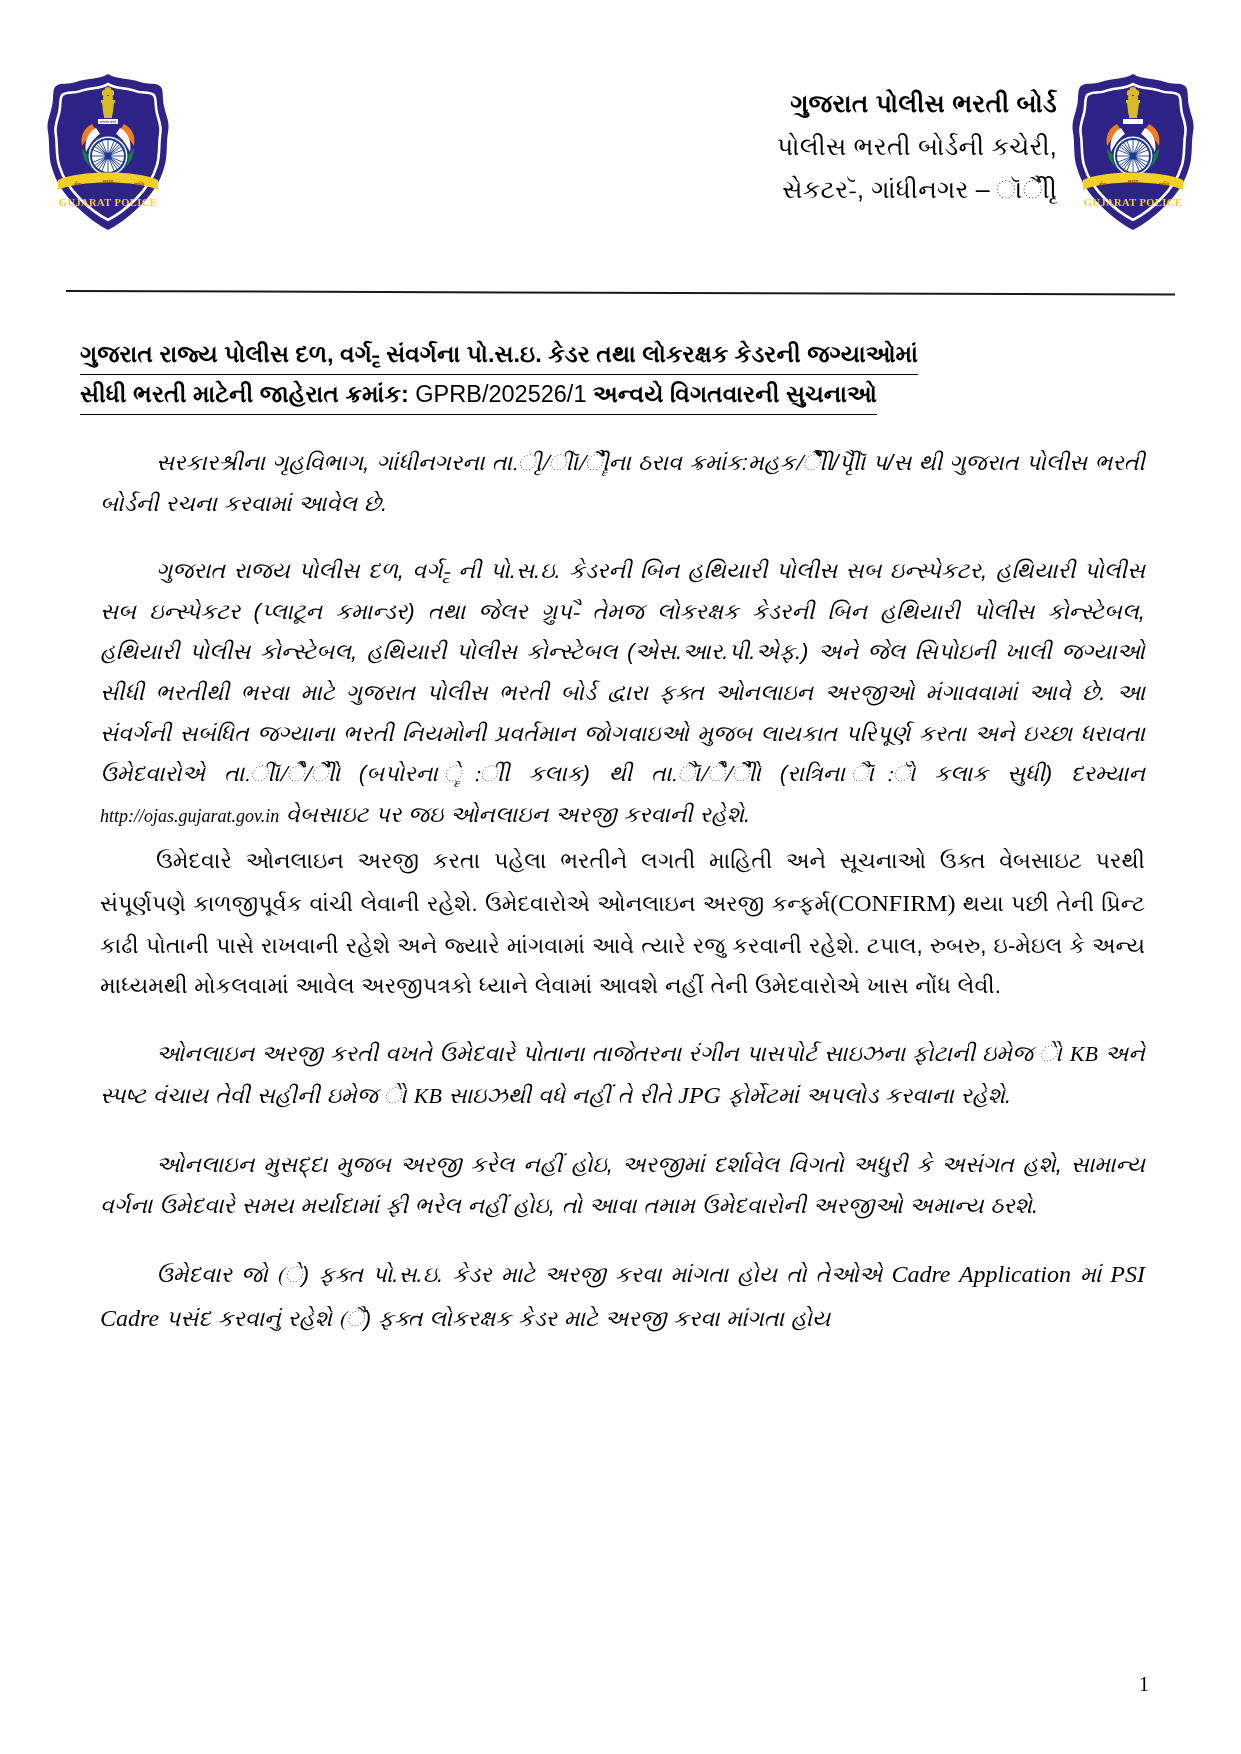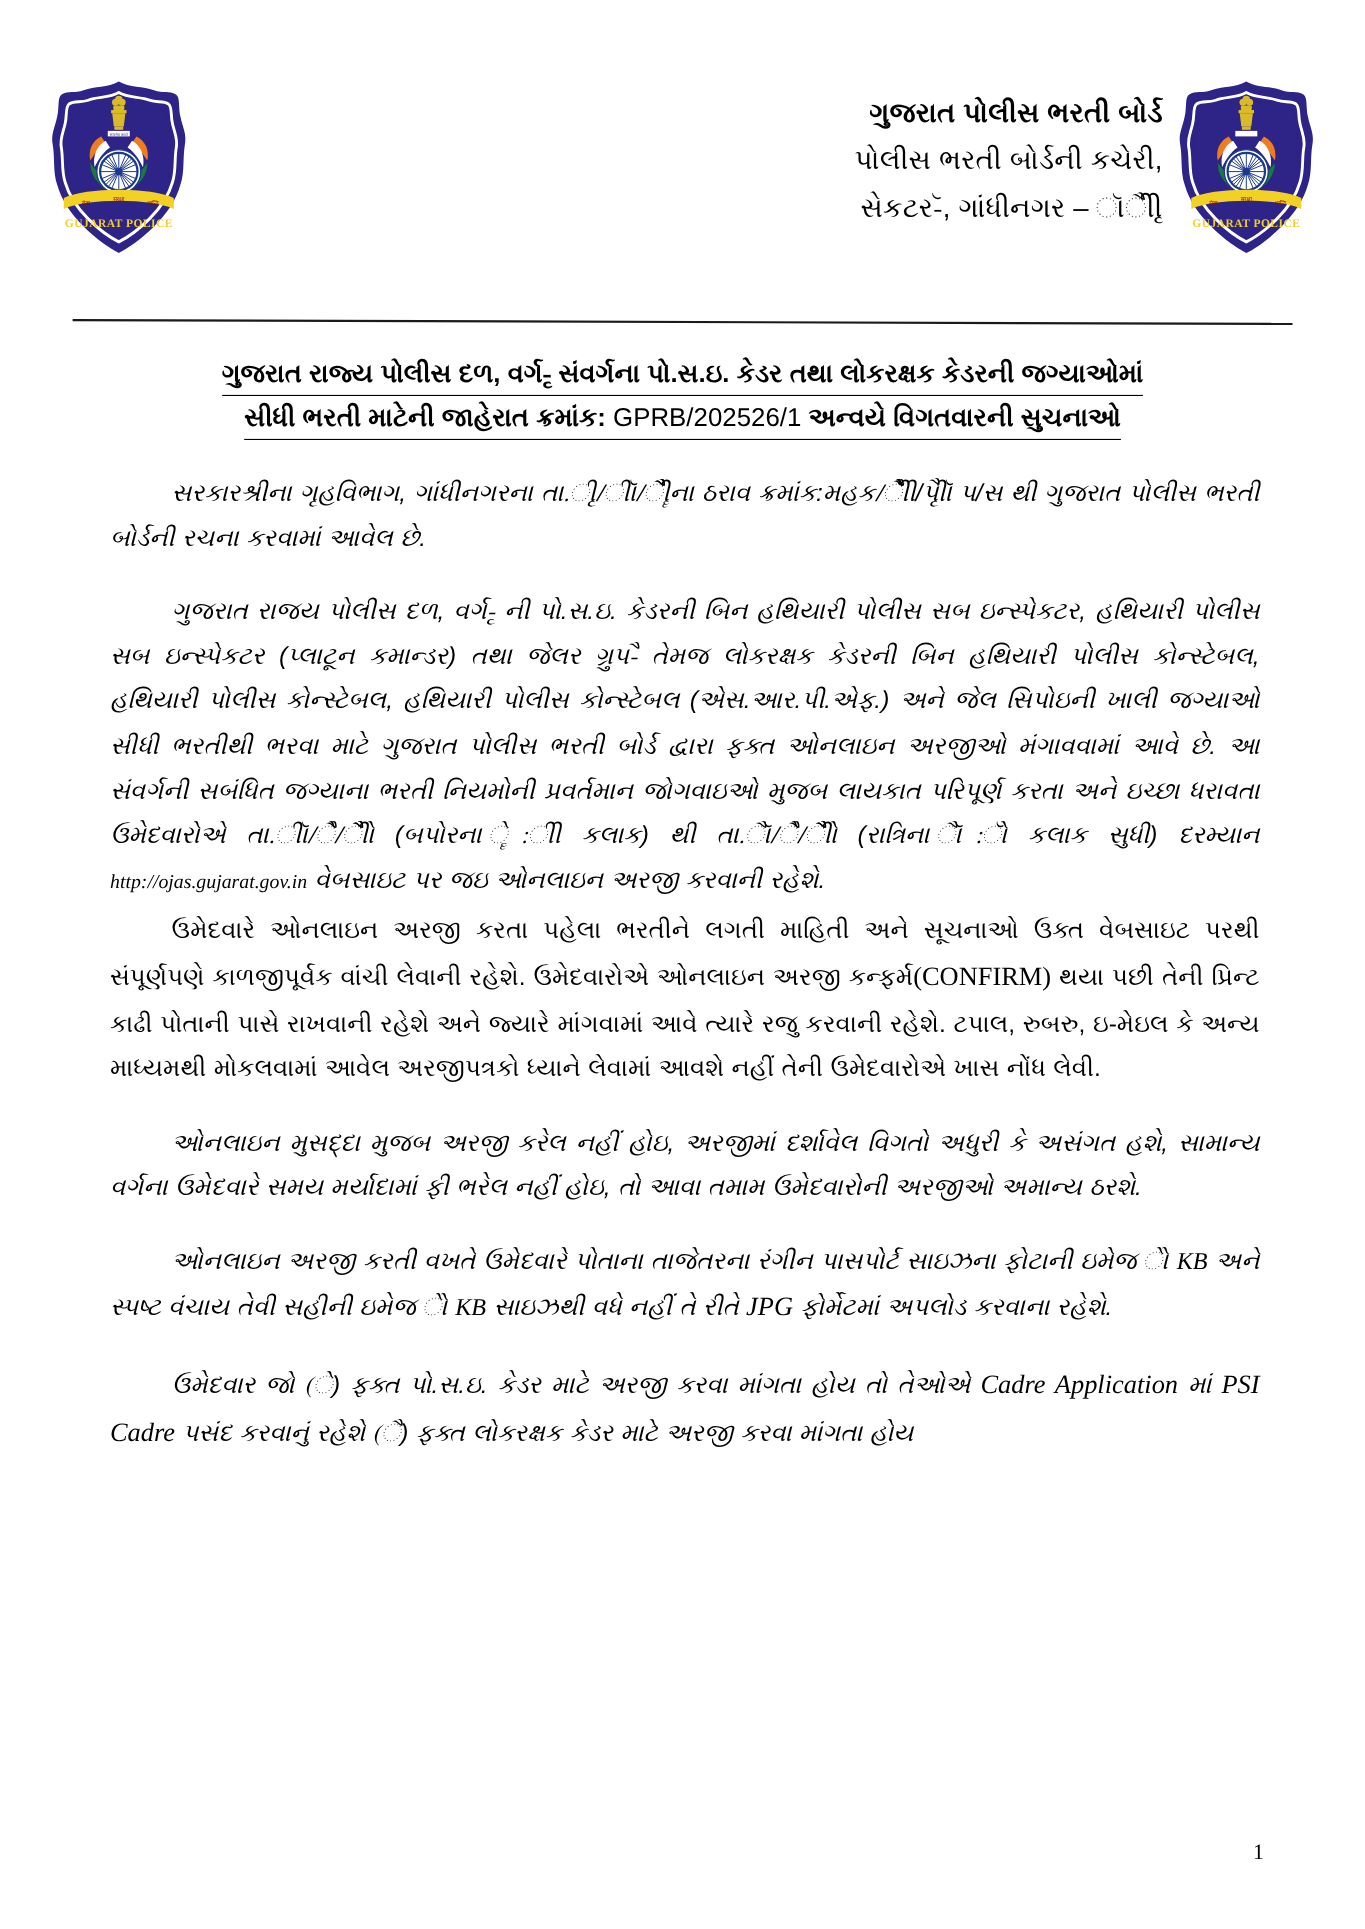--- a/index.html
+++ b/index.html
@@ -69,22 +69,21 @@
     position: absolute;
     left: 0; right: 0; top: 4px;
     height: 0;
     border-top: 2px solid #1a1a1a;
     transform: rotate(0.18deg);
     transform-origin: left center;
   }
 
   
   .title-block {
-    margin: 22px 80px 0 80px;
-    text-align: center;
+    margin: 37px 80px 0 80px;
   }
   .title-line {
     font-size: 23.5px;
     font-weight: bold;
     line-height: 1.62;
     display: inline-block;
     border-bottom: 1.6px solid #000;
     padding-bottom: 1px;
     white-space: nowrap;
   }
@@ -271,22 +270,22 @@
   </div>
 
   <div class="body">
 
     <p class="para gap">સરકારશ્રીના ગૃહવિભાગ, ગાંધીનગરના તા.ીૃ/ીૉ/ૈીૈૄના ઠરાવ ક્રમાંક:મહક/ેીૈીેૅ/પૃીૈૉ પ/સ થી ગુજરાત પોલીસ ભરતી બોર્ડની રચના કરવામાં આવેલ છે.</p>
 
     <p class="para gap"><span>ગુજરાત રાજય પોલીસ દળ, વર્ગ-ૃ ની પો.સ.ઇ. કેડરની બિન હથિયારી પોલીસ સબ ઇન્સ્પેકટર, હથિયારી પોલીસ સબ ઇન્સ્પેકટર (પ્લાટૂન કમાન્ડર) તથા જેલર ગ્રુપ-ૈ તેમજ લોકરક્ષક કેડરની બિન હથિયારી પોલીસ કોન્સ્ટેબલ, હથિયારી પોલીસ કોન્સ્ટેબલ, હથિયારી પોલીસ કોન્સ્ટેબલ (એસ.આર.પી.એફ.) અને જેલ સિપોઇની ખાલી જગ્યાઓ સીધી ભરતીથી ભરવા માટે ગુજરાત પોલીસ ભરતી બોર્ડ દ્વારા ફક્ત ઓનલાઇન અરજીઓ મંગાવવામાં આવે છે. આ સંવર્ગની સબંધિત જગ્યાના ભરતી નિયમોની પ્રવર્તમાન જોગવાઇઓ મુજબ લાયકાત પરિપૂર્ણ કરતા અને ઇચ્છા ધરાવતા ઉમેદવારોએ તા.ીૉ/ેૈ/ૈીૈો (બપોરના ેૄ:ીી કલાક) થી તા.ૈૉ/ેૈ/ૈીૈો (રાત્રિના ૈૉ:ોૅ કલાક સુધી) દરમ્યાન </span><span class="url">http://ojas.gujarat.gov.in</span><span> વેબસાઇટ પર જઇ ઓનલાઇન અરજી કરવાની રહેશે.</span></p>
 
     <p class="para"><span>ઉમેદવારે ઓનલાઇન અરજી કરતા પહેલા ભરતીને લગતી માહિતી અને સૂચનાઓ ઉક્ત વેબસાઇટ પરથી સંપૂર્ણપણે કાળજીપૂર્વક વાંચી લેવાની રહેશે. ઉમેદવારોએ ઓનલાઇન અરજી કન્ફર્મ</span><span class="latin-sm">(CONFIRM)</span><span> થયા પછી તેની પ્રિન્ટ કાઢી પોતાની પાસે રાખવાની રહેશે અને જ્યારે માંગવામાં આવે ત્યારે રજુ કરવાની રહેશે. ટપાલ, રુબરુ, ઇ-મેઇલ કે અન્ય માધ્યમથી મોકલવામાં આવેલ અરજીપત્રકો ધ્યાને લેવામાં આવશે નહીં તેની ઉમેદવારોએ ખાસ નોંધ લેવી.</span></p>
 
+    <p class="para gap"><span>ઓનલાઇન અરજી કરતી વખતે ઉમેદવારે પોતાના તાજેતરના રંગીન પાસપોર્ટ સાઇઝના ફોટાની ઇમેજ ેો </span><span class="latin">KB</span><span> અને સ્પષ્ટ વંચાય તેવી સહીની ઇમેજ ેો </span><span class="latin">KB</span><span> સાઇઝથી વધે નહીં તે રીતે </span><span class="latin-sm">JPG</span><span> ફોર્મેટમાં અપલોડ કરવાના રહેશે.</span></p>
+
     <p class="para gap">ઓનલાઇન મુસદ્દા મુજબ અરજી કરેલ નહીં હોઇ, અરજીમાં દર્શાવેલ વિગતો અધુરી કે અસંગત હશે, સામાન્ય વર્ગના ઉમેદવારે સમય મર્યાદામાં ફી ભરેલ નહીં હોઇ, તો આવા તમામ ઉમેદવારોની અરજીઓ અમાન્ય ઠરશે.</p>
 
-    <p class="para gap"><span>ઓનલાઇન અરજી કરતી વખતે ઉમેદવારે પોતાના તાજેતરના રંગીન પાસપોર્ટ સાઇઝના ફોટાની ઇમેજ ેો </span><span class="latin">KB</span><span> અને સ્પષ્ટ વંચાય તેવી સહીની ઇમેજ ેો </span><span class="latin">KB</span><span> સાઇઝથી વધે નહીં તે રીતે </span><span class="latin-sm">JPG</span><span> ફોર્મેટમાં અપલોડ કરવાના રહેશે.</span></p>
-
     <p class="para gap"><span>ઉમેદવાર જો (ે) ફક્ત પો.સ.ઇ. કેડર માટે અરજી કરવા માંગતા હોય તો તેઓએ </span><span class="latin-sm">Cadre Application</span><span> માં </span><span class="latin-sm">PSI Cadre</span><span> પસંદ કરવાનું રહેશે (ૈ) ફક્ત લોકરક્ષક કેડર માટે અરજી કરવા માંગતા હોય</span></p>
   </div>
 
   <div class="page-number">1</div>
 
 </div>
 
 </body></html>

